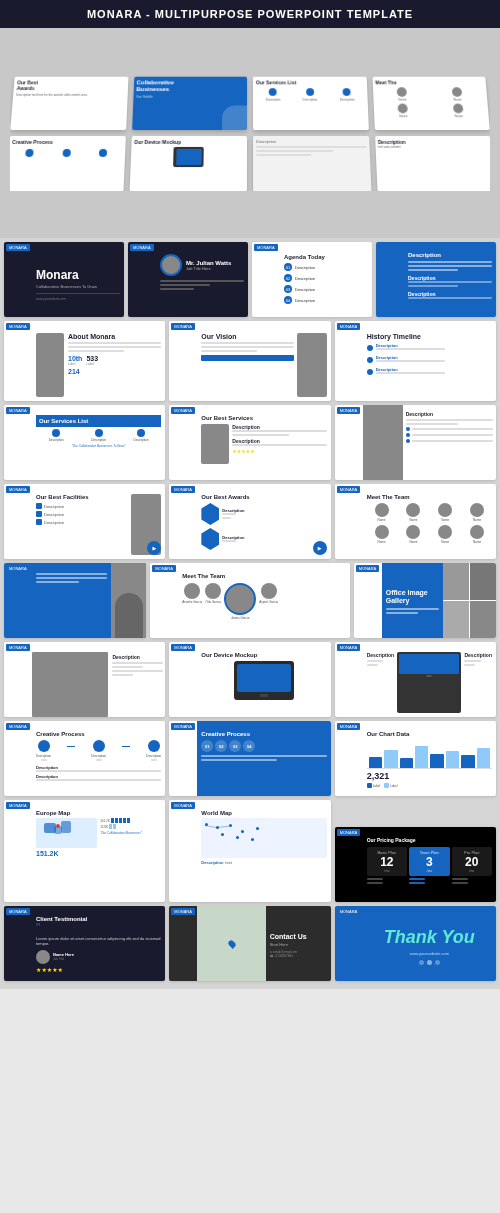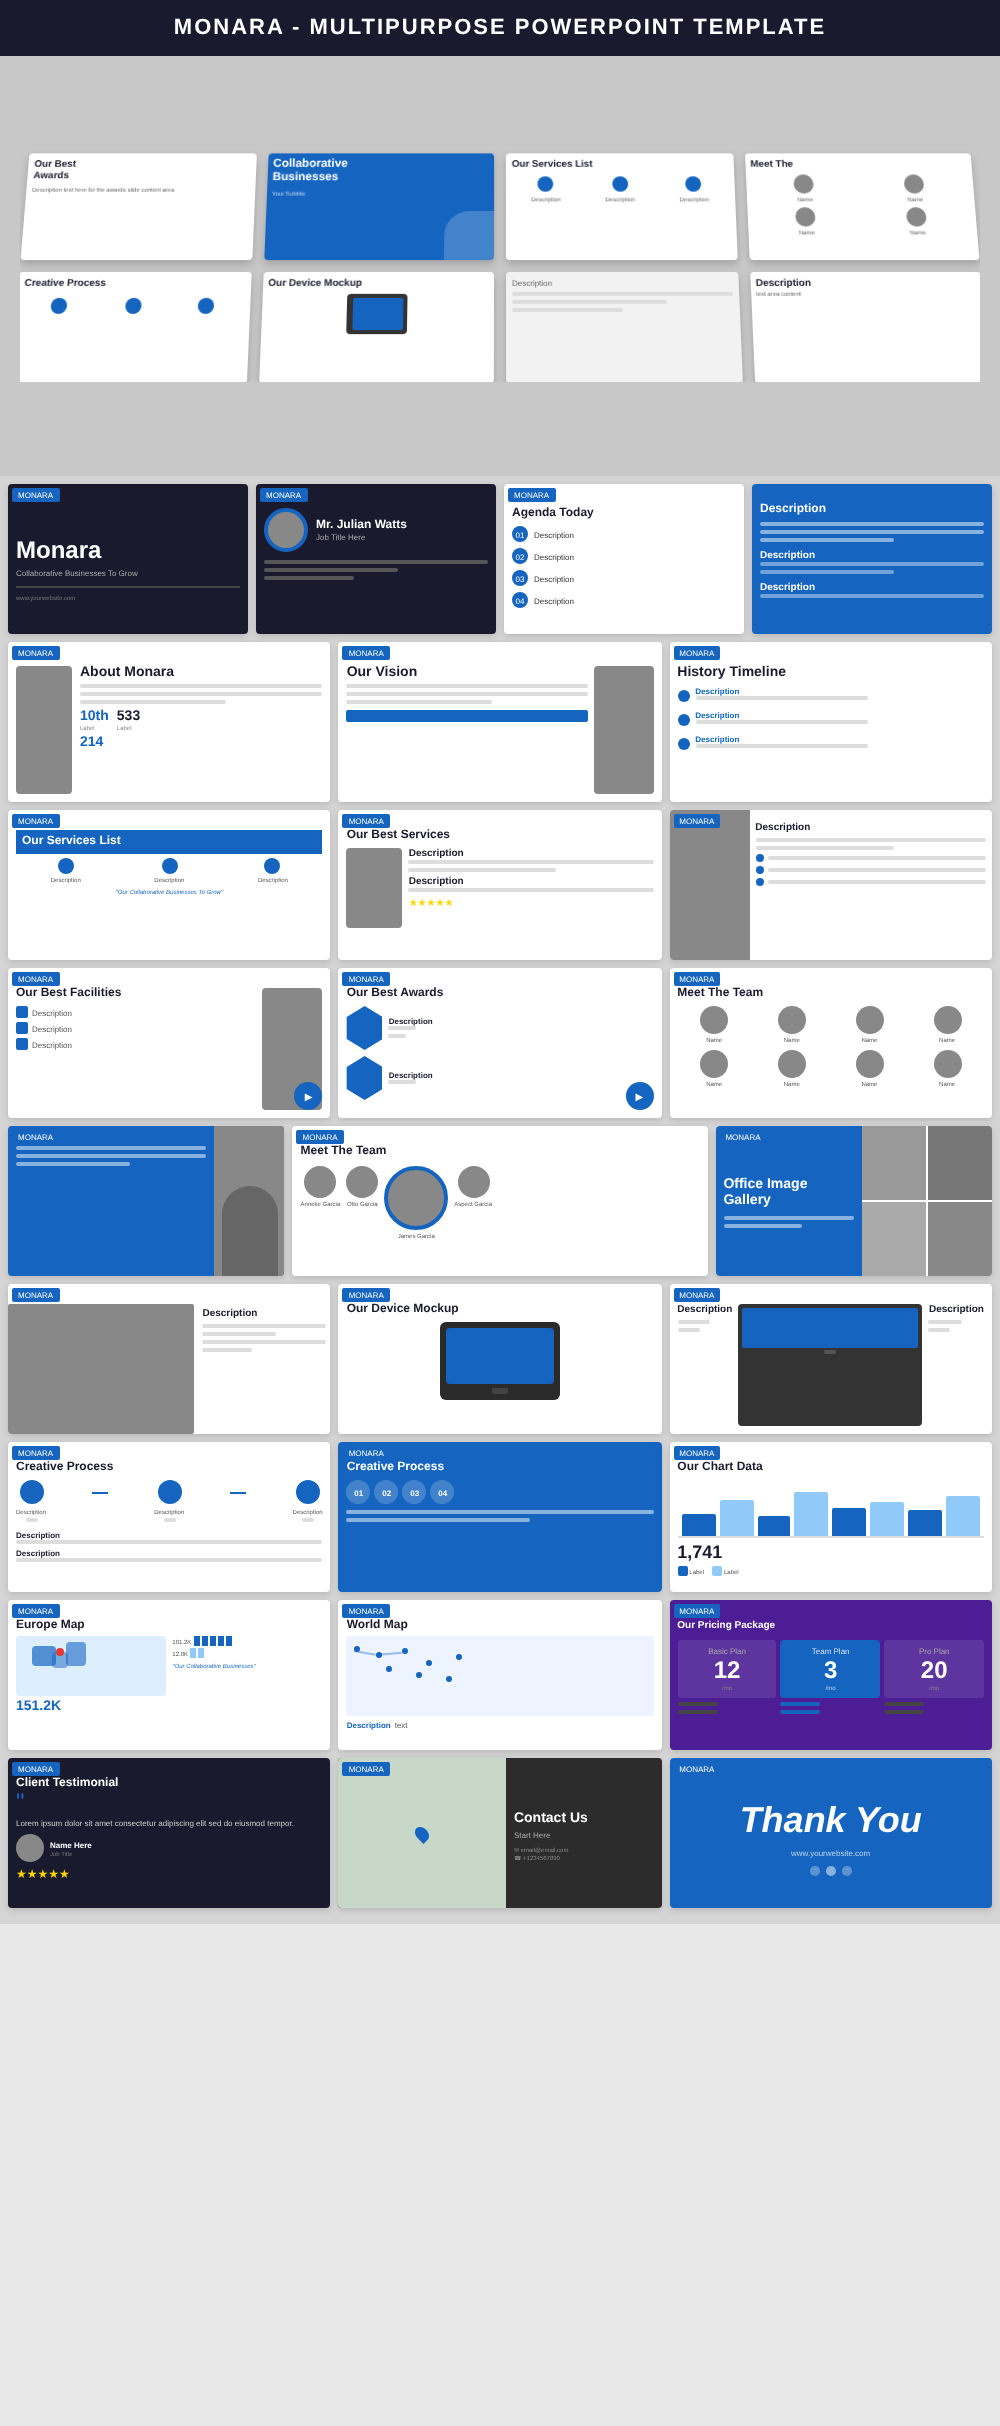--- a/index.html
+++ b/index.html
@@ -65,20 +65,21 @@
     }
 
     .slide-card {
       flex: 1;
       background: white;
       border-radius: 2px;
       overflow: hidden;
       box-shadow: 0 1px 3px rgba(0,0,0,0.15);
       position: relative;
       min-height: 75px;
+      padding-left: 28px;
     }
 
     .slide-label {
       position: absolute;
       top: 2px;
       left: 2px;
       background: #1565c0;
       color: white;
       font-size: 4px;
       padding: 1px 3px;
@@ -774,21 +775,21 @@
           <div style="flex:1;background:#1565c0;height:40%;border-radius:1px 1px 0 0;"></div>
           <div style="flex:1;background:#90caf9;height:65%;border-radius:1px 1px 0 0;"></div>
           <div style="flex:1;background:#1565c0;height:35%;border-radius:1px 1px 0 0;"></div>
           <div style="flex:1;background:#90caf9;height:80%;border-radius:1px 1px 0 0;"></div>
           <div style="flex:1;background:#1565c0;height:50%;border-radius:1px 1px 0 0;"></div>
           <div style="flex:1;background:#90caf9;height:60%;border-radius:1px 1px 0 0;"></div>
           <div style="flex:1;background:#1565c0;height:45%;border-radius:1px 1px 0 0;"></div>
           <div style="flex:1;background:#90caf9;height:70%;border-radius:1px 1px 0 0;"></div>
         </div>
         <div style="border-top:1px solid #ddd;margin-top:0;"></div>
-        <div style="font-size:9px;font-weight:bold;color:#1a1a2e;margin-top:2px;">1,741</div>
+        <div style="font-size:9px;font-weight:bold;color:#1a1a2e;margin-top:2px;">2,321</div>
         <div style="display:flex;gap:4px;margin-top:2px;">
           <div style="display:flex;align-items:center;gap:1px;">
               <div style="width:5px;height:5px;background:#1565c0;border-radius:1px;"></div>
               <div style="font-size:3px;color:#555;">Label</div>
             </div>
           <div style="display:flex;align-items:center;gap:1px;">
               <div style="width:5px;height:5px;background:#90caf9;border-radius:1px;"></div>
               <div style="font-size:3px;color:#555;">Label</div>
             </div>
         </div>
@@ -856,21 +857,21 @@
           <div style="position:absolute;top:7px;left:4px;width:11px;height:1px;background:#1565c0;opacity:0.4;transform:rotate(10deg);transform-origin:left;"></div>
           <div style="position:absolute;top:9px;left:15px;width:13px;height:1px;background:#1565c0;opacity:0.4;transform:rotate(-5deg);transform-origin:left;"></div>
         </div>
         <div style="display:flex;gap:2px;margin-top:2px;">
           <div style="font-size:4px;color:#1565c0;font-weight:bold;">Description</div>
           <div style="font-size:4px;color:#555;">text</div>
         </div>
       </div>
     </div>
 
-    <div class="slide-card" style="background:#4c1d95;">
+    <div class="slide-card" style="background:#000000;margin-top:27px;">
       <div class="slide-label">MONARA</div>
       <div class="slide-inner" style="padding-top:10px;">
         <div style="font-size:5px;font-weight:bold;color:white;margin-bottom:4px;">Our Pricing Package</div>
         <div style="display:flex;gap:2px;">
           <div style="flex:1;background:rgba(255,255,255,0.1);border-radius:2px;padding:3px;text-align:center;">
             <div style="font-size:4px;color:#aaa;">Basic Plan</div>
             <div style="font-size:12px;font-weight:bold;color:white;line-height:1.2;">12</div>
             <div style="font-size:3px;color:#888;">/mo</div>
           </div>
           <div style="flex:1;background:#1565c0;border-radius:2px;padding:3px;text-align:center;">
@@ -937,21 +938,21 @@
             <div style="font-size:3px;color:#888;">✉ email@email.com</div>
             <div style="font-size:3px;color:#888;">☎ +1234567890</div>
           </div>
         </div>
       </div>
     </div>
 
     <div class="slide-card" style="background:#1565c0;">
       <div class="slide-label">MONARA</div>
       <div style="height:100%;display:flex;flex-direction:column;align-items:center;justify-content:center;padding:8px 4px 4px;">
-        <div style="font-size:18px;font-weight:bold;color:#ffffff;font-style:italic;text-align:left;">Thank You</div>
+        <div style="font-size:18px;font-weight:bold;color:#5eead4;font-style:italic;text-align:left;">Thank You</div>
         <div style="font-size:4px;color:rgba(255,255,255,0.7);text-align:center;margin-top:3px;">www.yourwebsite.com</div>
         <div style="margin-top:4px;display:flex;gap:3px;">
           <div style="width:5px;height:5px;border-radius:50%;background:rgba(255,255,255,0.3);"></div>
           <div style="width:5px;height:5px;border-radius:50%;background:rgba(255,255,255,0.5);"></div>
           <div style="width:5px;height:5px;border-radius:50%;background:rgba(255,255,255,0.3);"></div>
         </div>
       </div>
     </div>
   </div>
 

